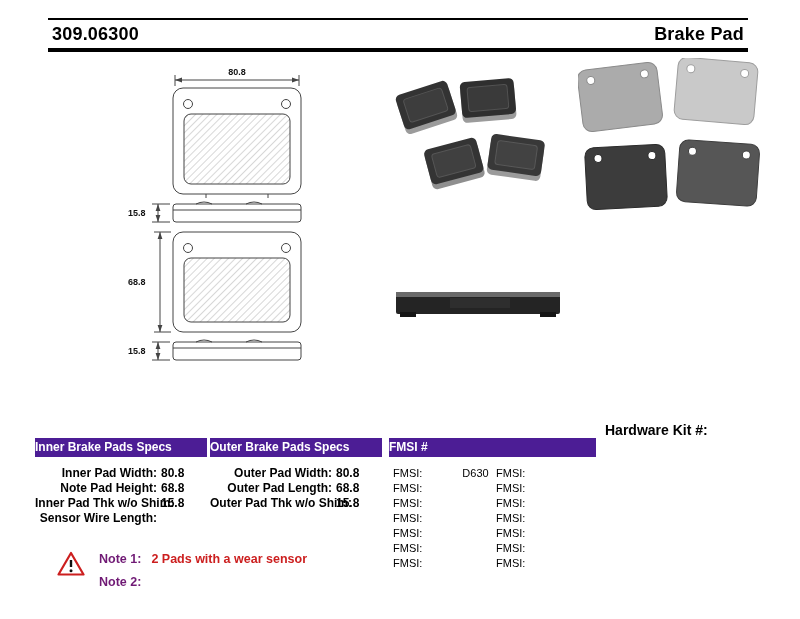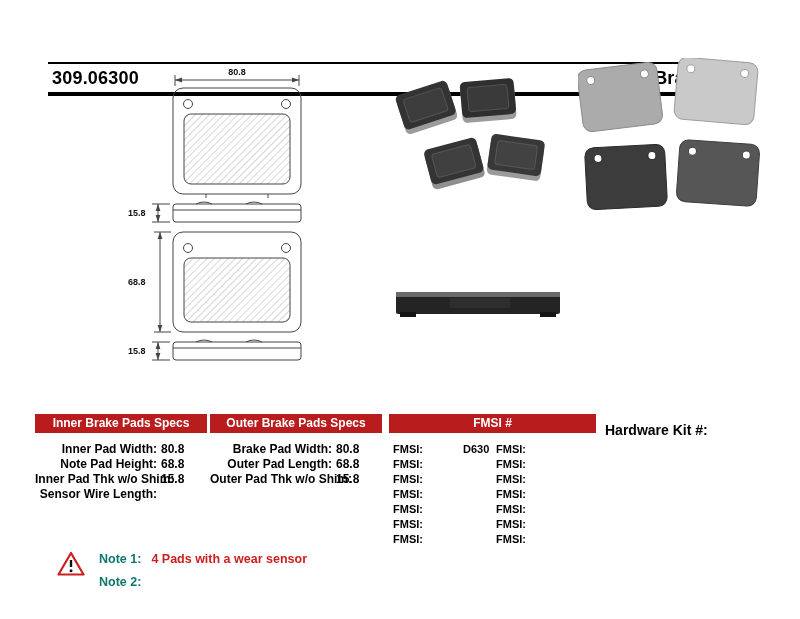--- a/index.html
+++ b/index.html
@@ -10,56 +10,55 @@
     color:#000;
   }
   .sheet { position:relative; width:800px; height:619px; background:#fff; overflow:hidden; }
 
   
   .header {
     position:absolute; left:48px; top:18px; width:700px; height:34px;
     border-top:2px solid #000; border-bottom:4px solid #000;
     display:flex; justify-content:space-between; align-items:center;
     padding:2px 4px;
-    margin-top:44px;
   }
   .part-number, .product-title { font-size:18px; font-weight:bold; letter-spacing:.2px; }
 
   
   .drawing     { position:absolute; left:118px; top:64px; }
   .photo-pads  { position:absolute; left:388px; top:74px; }
   .photo-plates{ position:absolute; left:578px; top:58px; }
   .photo-edge  { position:absolute; left:390px; top:282px; }
 
   
   .col { position:absolute; top:414px; }
   .col-inner   { left:35px;  width:172px; }
   .col-outer   { left:210px; width:172px; }
   .col-fmsi    { left:389px; width:207px; }
   .col-related { left:601px; width:170px; }
   .col-header {
-    height:19px; background:#b91c1c; color:#fff;
-    font-weight:bold; font-size:12px; text-align:center; line-height:19px;
+    height:19px; background:#4c1d95; color:#fff;
+    font-weight:bold; font-size:12px; line-height:19px;margin-top:24px;
   }
   .rows { margin-top:9px; }
   .spec-row { display:flex; font-size:12px; font-weight:bold; line-height:15px; }
   .spec-label { width:122px; text-align:right; white-space:nowrap; }
   .spec-value { margin-left:4px; white-space:nowrap; }
-  .fmsi-row { display:flex; font-size:11px; font-weight:bold; line-height:15px; }
+  .fmsi-row { display:flex; font-size:11px; font-weight:normal; line-height:15px; }
   .fmsi-cell { width:103px; display:flex; padding-left:4px; }
   .fmsi-value { margin-left:5px;padding-left:35px; }
   .rel-row { display:flex; font-size:14px; font-weight:bold; line-height:15px; padding-left:4px; }
   .rel-value { margin-left:5px; }
 
   
   .notes { position:absolute; left:57px; top:548px; display:flex; align-items:flex-start; }
   .warning-triangle { margin-top:3px; }
   .note-lines { margin-left:14px; }
   .note-line { display:flex; font-size:12.5px; font-weight:bold; line-height:23px; }
-  .note-label { color:#0f766e; }
+  .note-label { color:#701a75; }
   .note-text { margin-left:10px; color:#cc1f1f; }
 </style>
 </head>
 <body>
 
 <div class="sheet">
 
   <header class="header">
     <span class="part-number">309.06300</span>
     <span class="product-title">Brake Pad</span>
@@ -203,21 +202,21 @@
           <span class="spec-label">Sensor Wire Length:</span>
           <span class="spec-value"></span>
         </div>
       </div>
     </div>
 
     <div class="col col-outer">
       <div class="col-header">Outer Brake Pads Specs</div>
       <div class="rows">
         <div class="spec-row">
-          <span class="spec-label">Brake Pad Width:</span>
+          <span class="spec-label">Outer Pad Width:</span>
           <span class="spec-value">80.8</span>
         </div>
         <div class="spec-row">
           <span class="spec-label">Outer Pad Length:</span>
           <span class="spec-value">68.8</span>
         </div>
         <div class="spec-row">
           <span class="spec-label">Outer Pad Thk w/o Shim:</span>
           <span class="spec-value">15.8</span>
         </div>
@@ -313,21 +312,21 @@
 
   <div class="notes">
     <svg class="warning-triangle" width="28" height="26" viewBox="0 0 28 26">
       <polygon points="14,2 26.5,23.5 1.5,23.5" fill="#ffffff" stroke="#cc1f1f" stroke-width="2.2" stroke-linejoin="round"></polygon>
       <line x1="14" y1="9" x2="14" y2="16" stroke="#111" stroke-width="2.4"></line>
       <circle cx="14" cy="19.8" r="1.5" fill="#111"></circle>
     </svg>
     <div class="note-lines">
       <div class="note-line">
         <span class="note-label">Note 1:</span>
-        <span class="note-text">4 Pads with a wear sensor</span>
+        <span class="note-text">2 Pads with a wear sensor</span>
       </div>
       <div class="note-line">
         <span class="note-label">Note 2:</span>
         <span class="note-text"></span>
       </div>
     </div>
   </div>
 
 </div>
 

